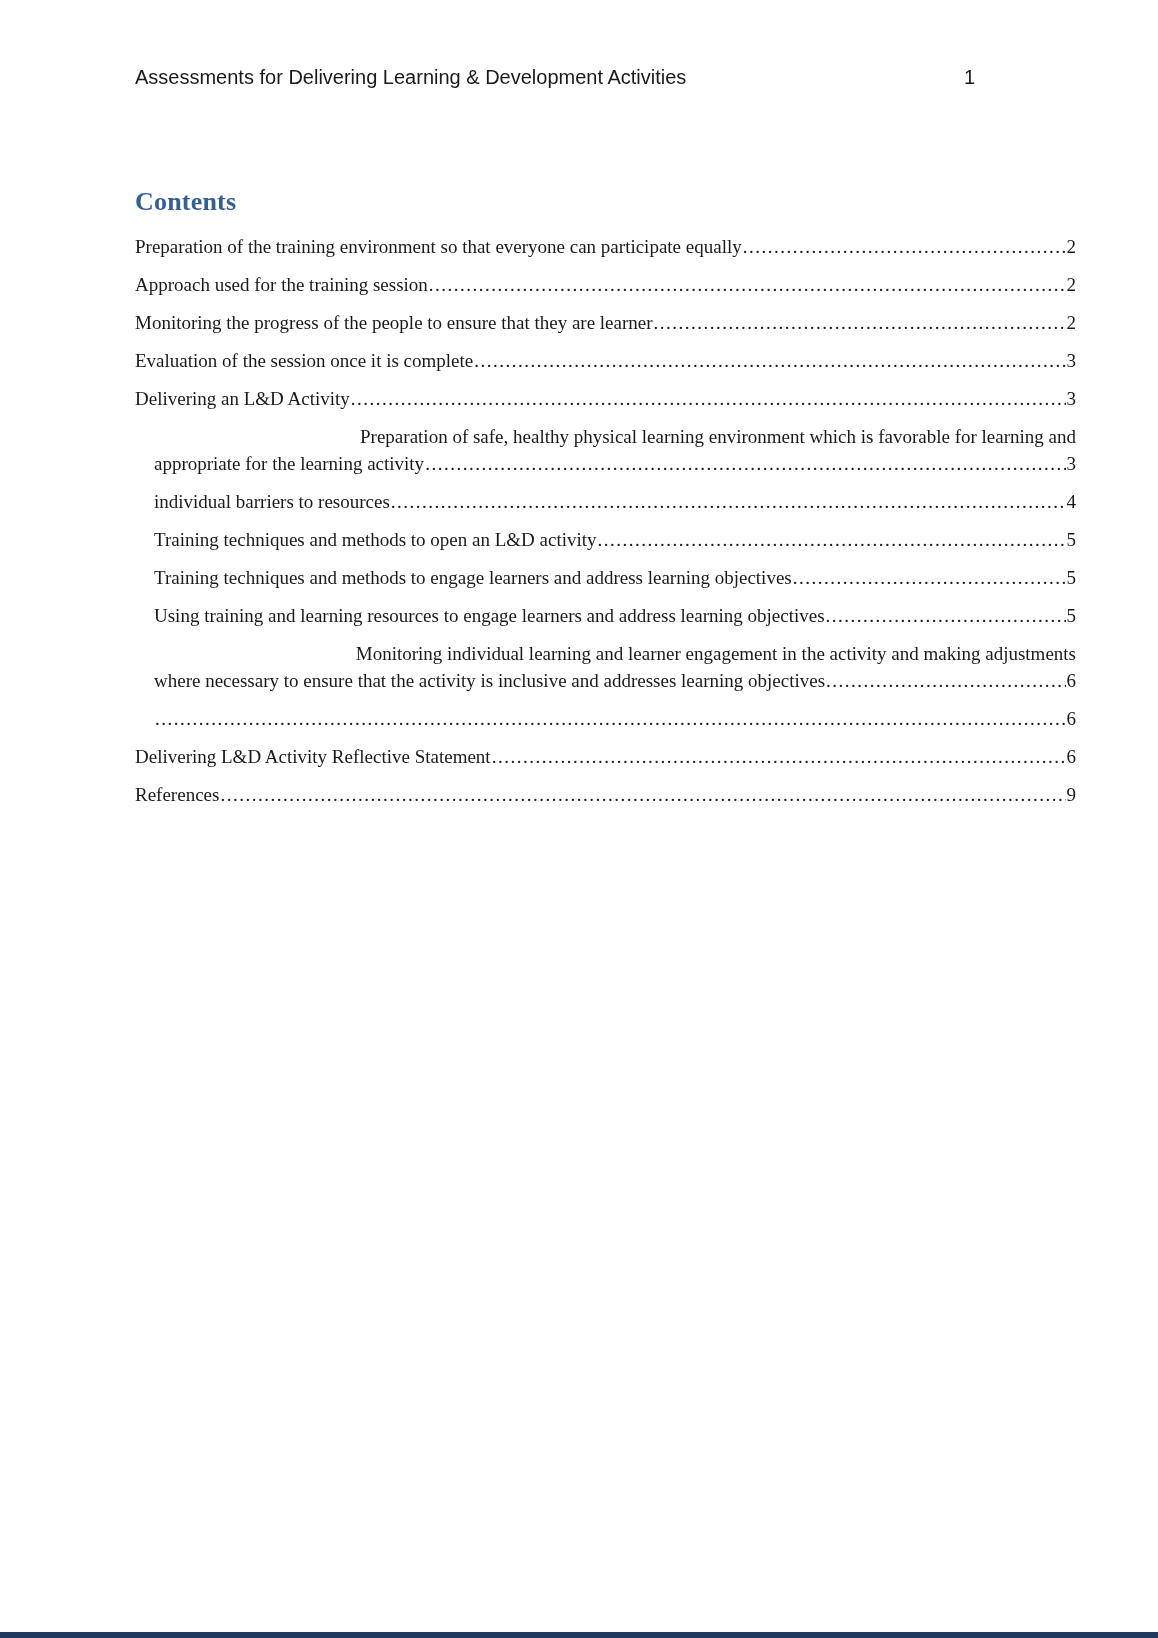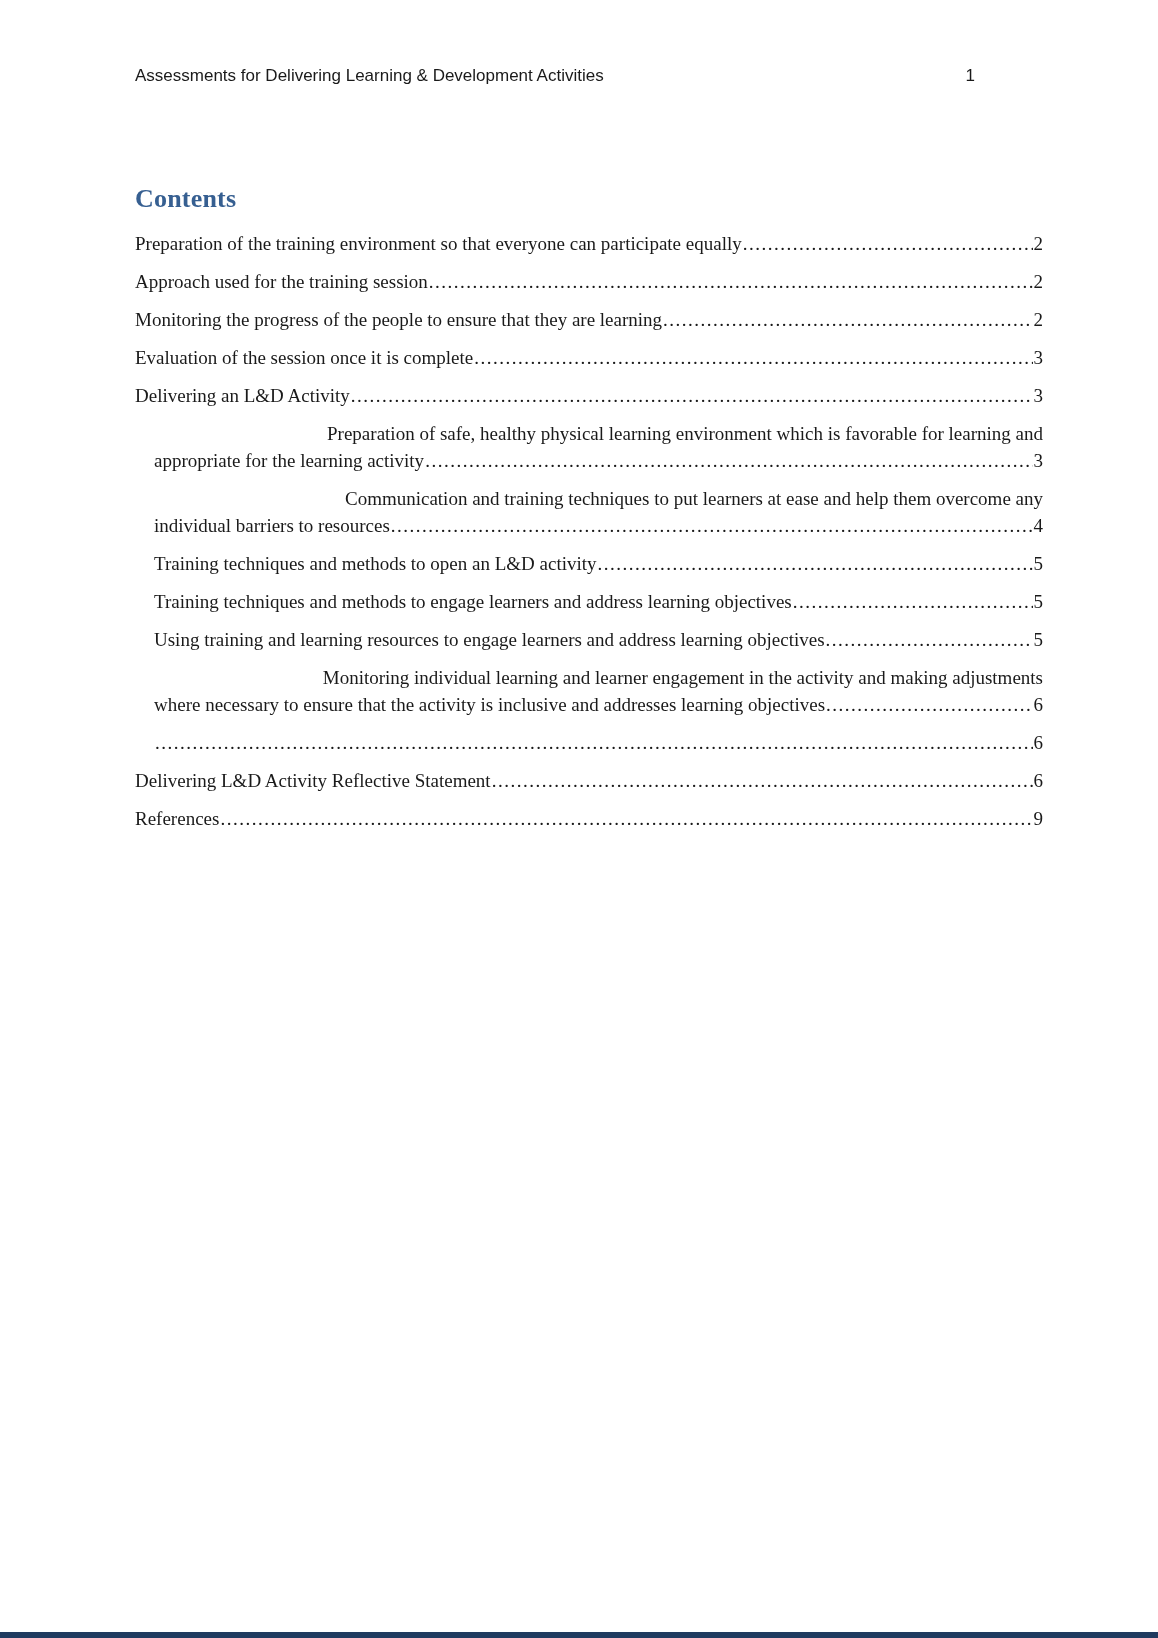--- a/index.html
+++ b/index.html
@@ -17,25 +17,25 @@
     font-family:"Liberation Serif", serif;
     color:var(--text-color);
     overflow:hidden;
   }
   .page-header{
     display:flex;
     justify-content:space-between;
     align-items:baseline;
     padding:66px 183px 0 135px;
     font-family:"Liberation Sans", sans-serif;
-    font-size:17px;
+    font-size:20px;
     color:#1a1a1a;
   }
   .content{
-    padding:0 115px 0 135px;
+    padding:0 82px 0 135px;
   }
   .contents-heading{
     margin:98px 0 16px 0;
     font-family:"Liberation Serif", serif;
     font-weight:bold;
     font-size:26px;
     color:var(--heading-color);
     letter-spacing:0.2px;
   }
   .toc-entry{
@@ -104,21 +104,21 @@
       </div>
       <div class="toc-entry level-1">
         <div class="toc-lastline">
           <span class="toc-text">Approach used for the training session</span>
           <span class="toc-leader">............................................................................................................................................................................................................................................................................................................</span>
           <span class="toc-page">2</span>
         </div>
       </div>
       <div class="toc-entry level-1">
         <div class="toc-lastline">
-          <span class="toc-text">Monitoring  the progress of the people  to ensure that they are learning</span>
+          <span class="toc-text">Monitoring  the progress of the people  to ensure that they are learner</span>
           <span class="toc-leader">............................................................................................................................................................................................................................................................................................................</span>
           <span class="toc-page">2</span>
         </div>
       </div>
       <div class="toc-entry level-1">
         <div class="toc-lastline">
           <span class="toc-text">Evaluation of  the session once it is complete</span>
           <span class="toc-leader">............................................................................................................................................................................................................................................................................................................</span>
           <span class="toc-page">3</span>
         </div>
@@ -132,21 +132,20 @@
       </div>
       <div class="toc-entry level-2">
         <div class="toc-line">Preparation of safe, healthy physical learning environment which is favorable for learning and</div>
         <div class="toc-lastline">
           <span class="toc-text">appropriate for the learning activity</span>
           <span class="toc-leader">............................................................................................................................................................................................................................................................................................................</span>
           <span class="toc-page">3</span>
         </div>
       </div>
       <div class="toc-entry level-2">
-        <div class="toc-line">Communication and training techniques to put learners at ease and help them overcome any</div>
         <div class="toc-lastline">
           <span class="toc-text">individual barriers to resources</span>
           <span class="toc-leader">............................................................................................................................................................................................................................................................................................................</span>
           <span class="toc-page">4</span>
         </div>
       </div>
       <div class="toc-entry level-2">
         <div class="toc-lastline">
           <span class="toc-text">Training techniques and methods to open an L&amp;D activity</span>
           <span class="toc-leader">............................................................................................................................................................................................................................................................................................................</span>

